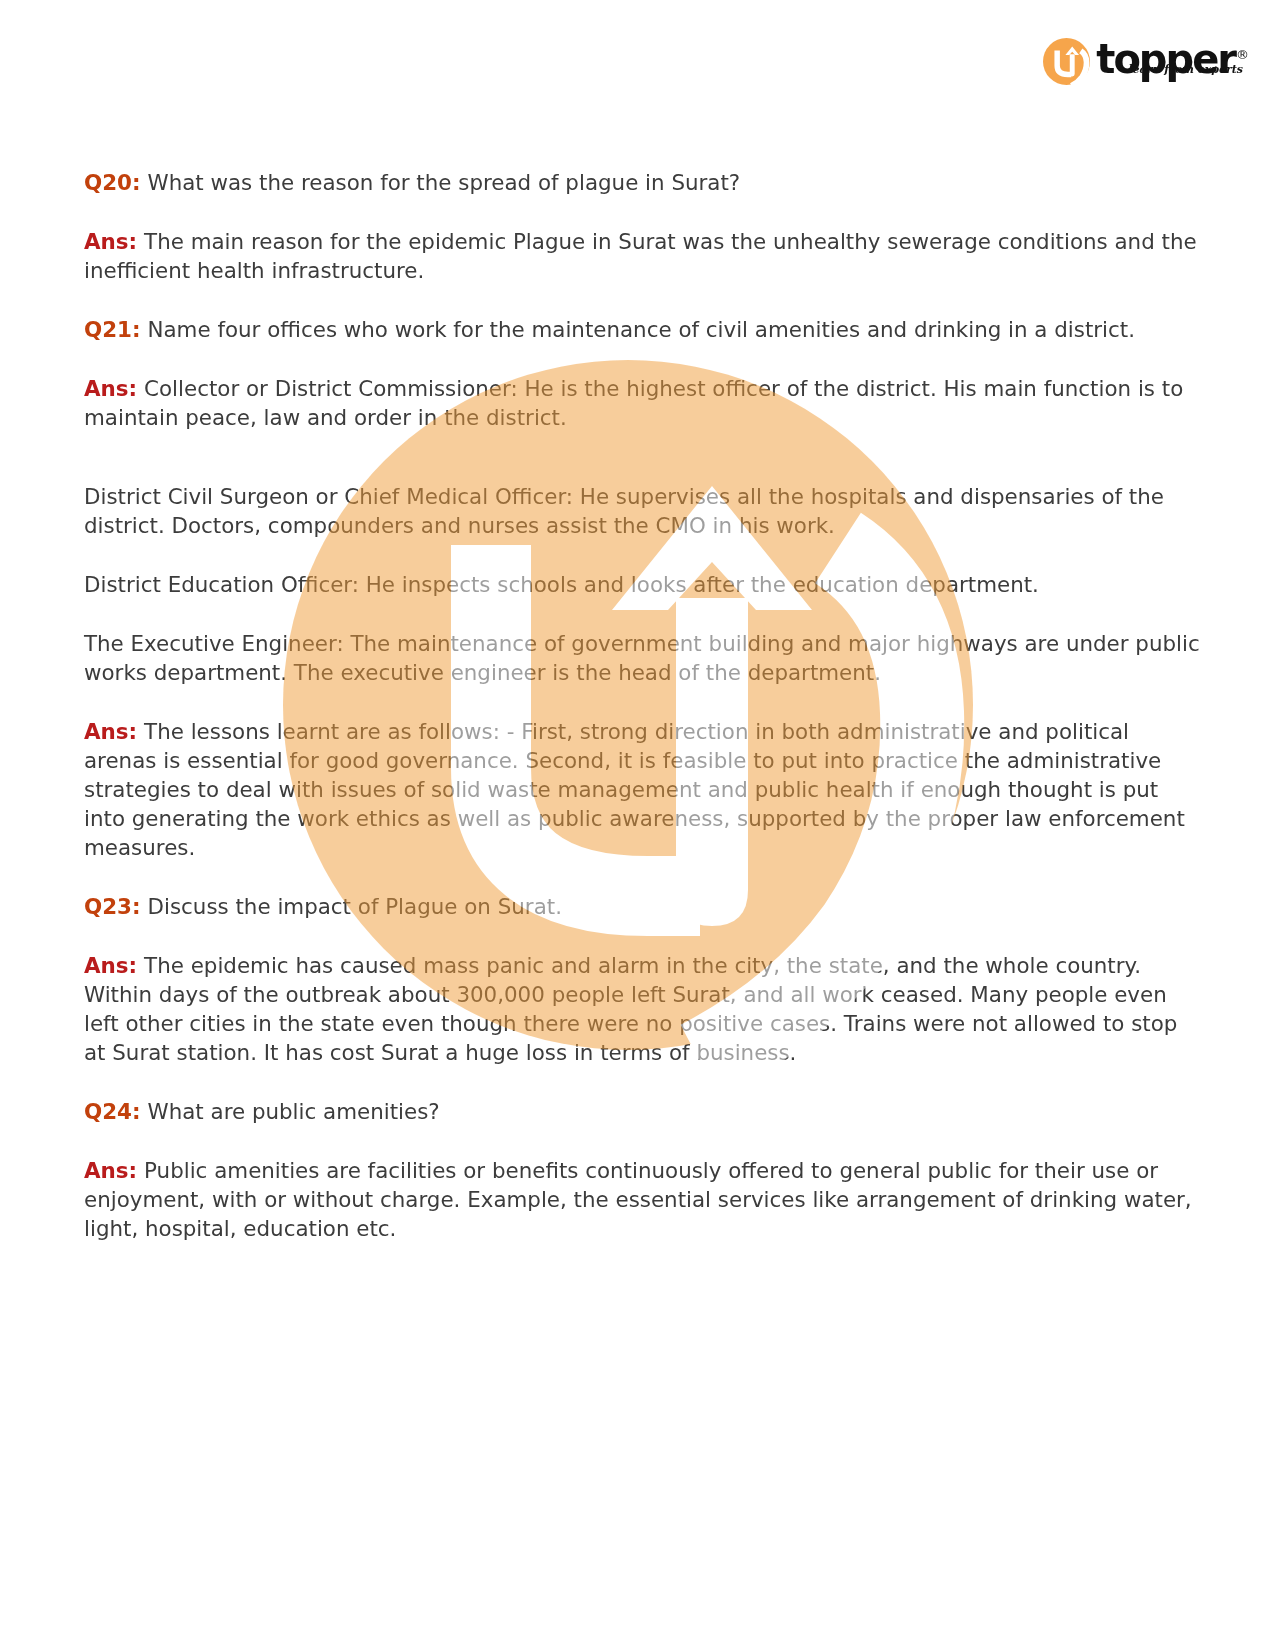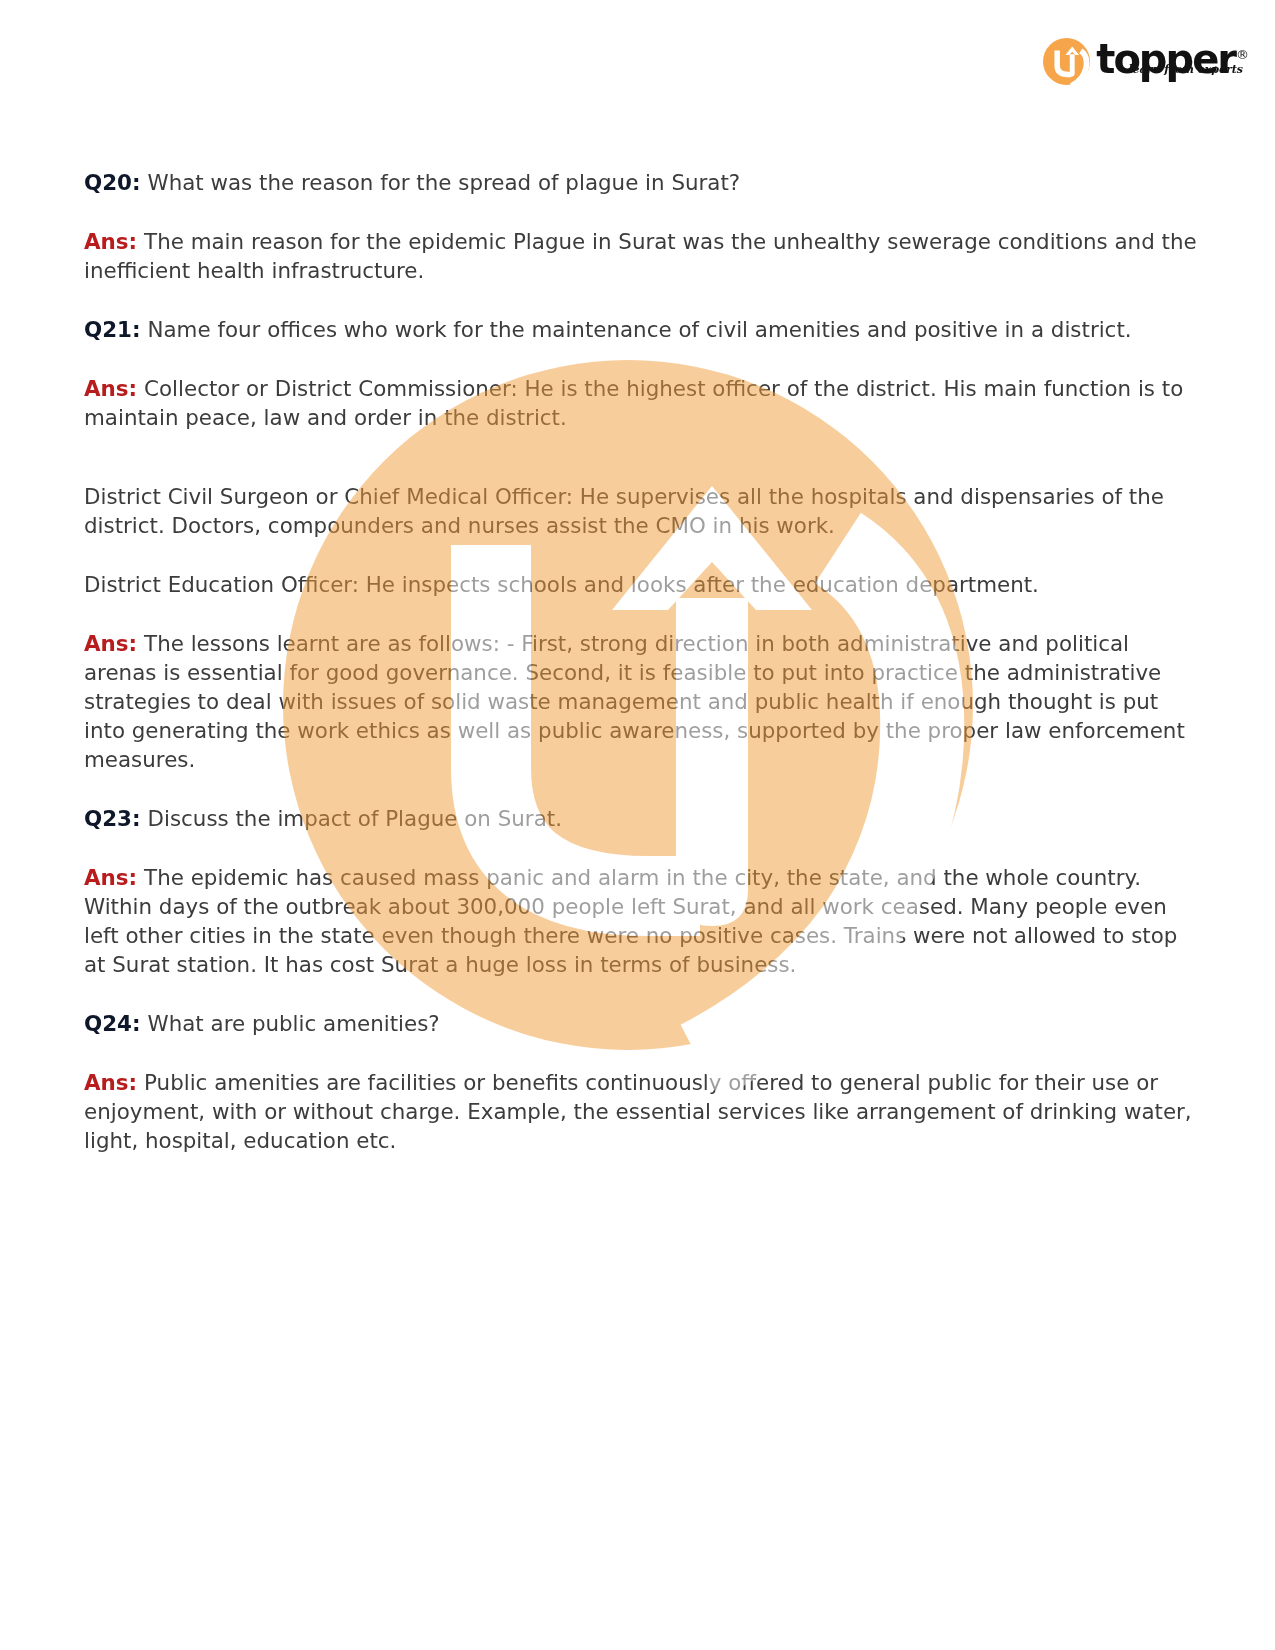--- a/index.html
+++ b/index.html
@@ -59,21 +59,21 @@
     top:168px;
     width:1120px;
     color:#3c3c3c;
     font-size:21.4px;
     line-height:29px;
   }
   .block{margin:30px 0 0 0;}
   .block.first{margin-top:0;}
   .block.gap-lg{margin-top:50px;}
   .block-label{font-weight:700;margin-right:7px;}
-  .block-label.question{color:#0f172a;}
+  .block-label.question{color:#c2410c;}
   .block-label.answer{color:#b91c1c;}
 
   
   .watermark{
     position:absolute;
     left:0;top:0;
     pointer-events:none;
   }
 </style>
 </head>
@@ -92,24 +92,25 @@
     <div class="brand-word">
       <span>topper</span>
       <span class="brand-reg">®</span>
       <span class="brand-tagline">learn from experts</span>
     </div>
   </div>
 
   <div class="content">
       <p class="block first"><span class="block-label question">Q20:</span><span>What was the reason for the spread of plague in Surat?</span></p>
       <p class="block"><span class="block-label answer">Ans:</span><span>The main reason for the epidemic Plague in Surat was the unhealthy sewerage conditions and the inefficient health infrastructure.</span></p>
-      <p class="block"><span class="block-label question">Q21:</span><span>Name four offices who work for the maintenance of civil amenities and positive in a district.</span></p>
+      <p class="block"><span class="block-label question">Q21:</span><span>Name four offices who work for the maintenance of civil amenities and drinking in a district.</span></p>
       <p class="block"><span class="block-label answer">Ans:</span><span>Collector or District Commissioner: He is the highest officer of the district. His main function is to maintain peace, law and order in the district.</span></p>
       <p class="block gap-lg"><span>District Civil Surgeon or Chief Medical Officer: He supervises all the hospitals and dispensaries of the district. Doctors, compounders and nurses assist the CMO in his work.</span></p>
       <p class="block"><span>District Education Officer: He inspects schools and looks after the education department.</span></p>
+      <p class="block"><span>The Executive Engineer: The maintenance of government building and major highways are under public works department. The executive engineer is the head of the department.</span></p>
       <p class="block"><span class="block-label answer">Ans:</span><span>The lessons learnt are as follows: - First, strong direction in both administrative and political arenas is essential for good governance. Second, it is feasible to put into practice the administrative strategies to deal with issues of solid waste management and public health if enough thought is put into generating the work ethics as well as public awareness, supported by the proper law enforcement measures.</span></p>
       <p class="block"><span class="block-label question">Q23:</span><span>Discuss the impact of Plague on Surat.</span></p>
       <p class="block"><span class="block-label answer">Ans:</span><span>The epidemic has caused mass panic and alarm in the city, the state, and the whole country. Within days of the outbreak about 300,000 people left Surat, and all work ceased. Many people even left other cities in the state even though there were no positive cases. Trains were not allowed to stop at Surat station. It has cost Surat a huge loss in terms of business.</span></p>
       <p class="block"><span class="block-label question">Q24:</span><span>What are public amenities?</span></p>
       <p class="block"><span class="block-label answer">Ans:</span><span>Public amenities are facilities or benefits continuously offered to general public for their use or enjoyment, with or without charge. Example, the essential services like arrangement of drinking water, light, hospital, education etc.</span></p>
     </div>
 
   <svg class="watermark" width="1275" height="1650" viewBox="0 0 1275 1650" aria-hidden="true">
     <g opacity="0.5">
       <circle cx="628" cy="705" r="345" fill="#F19D39"></circle>

